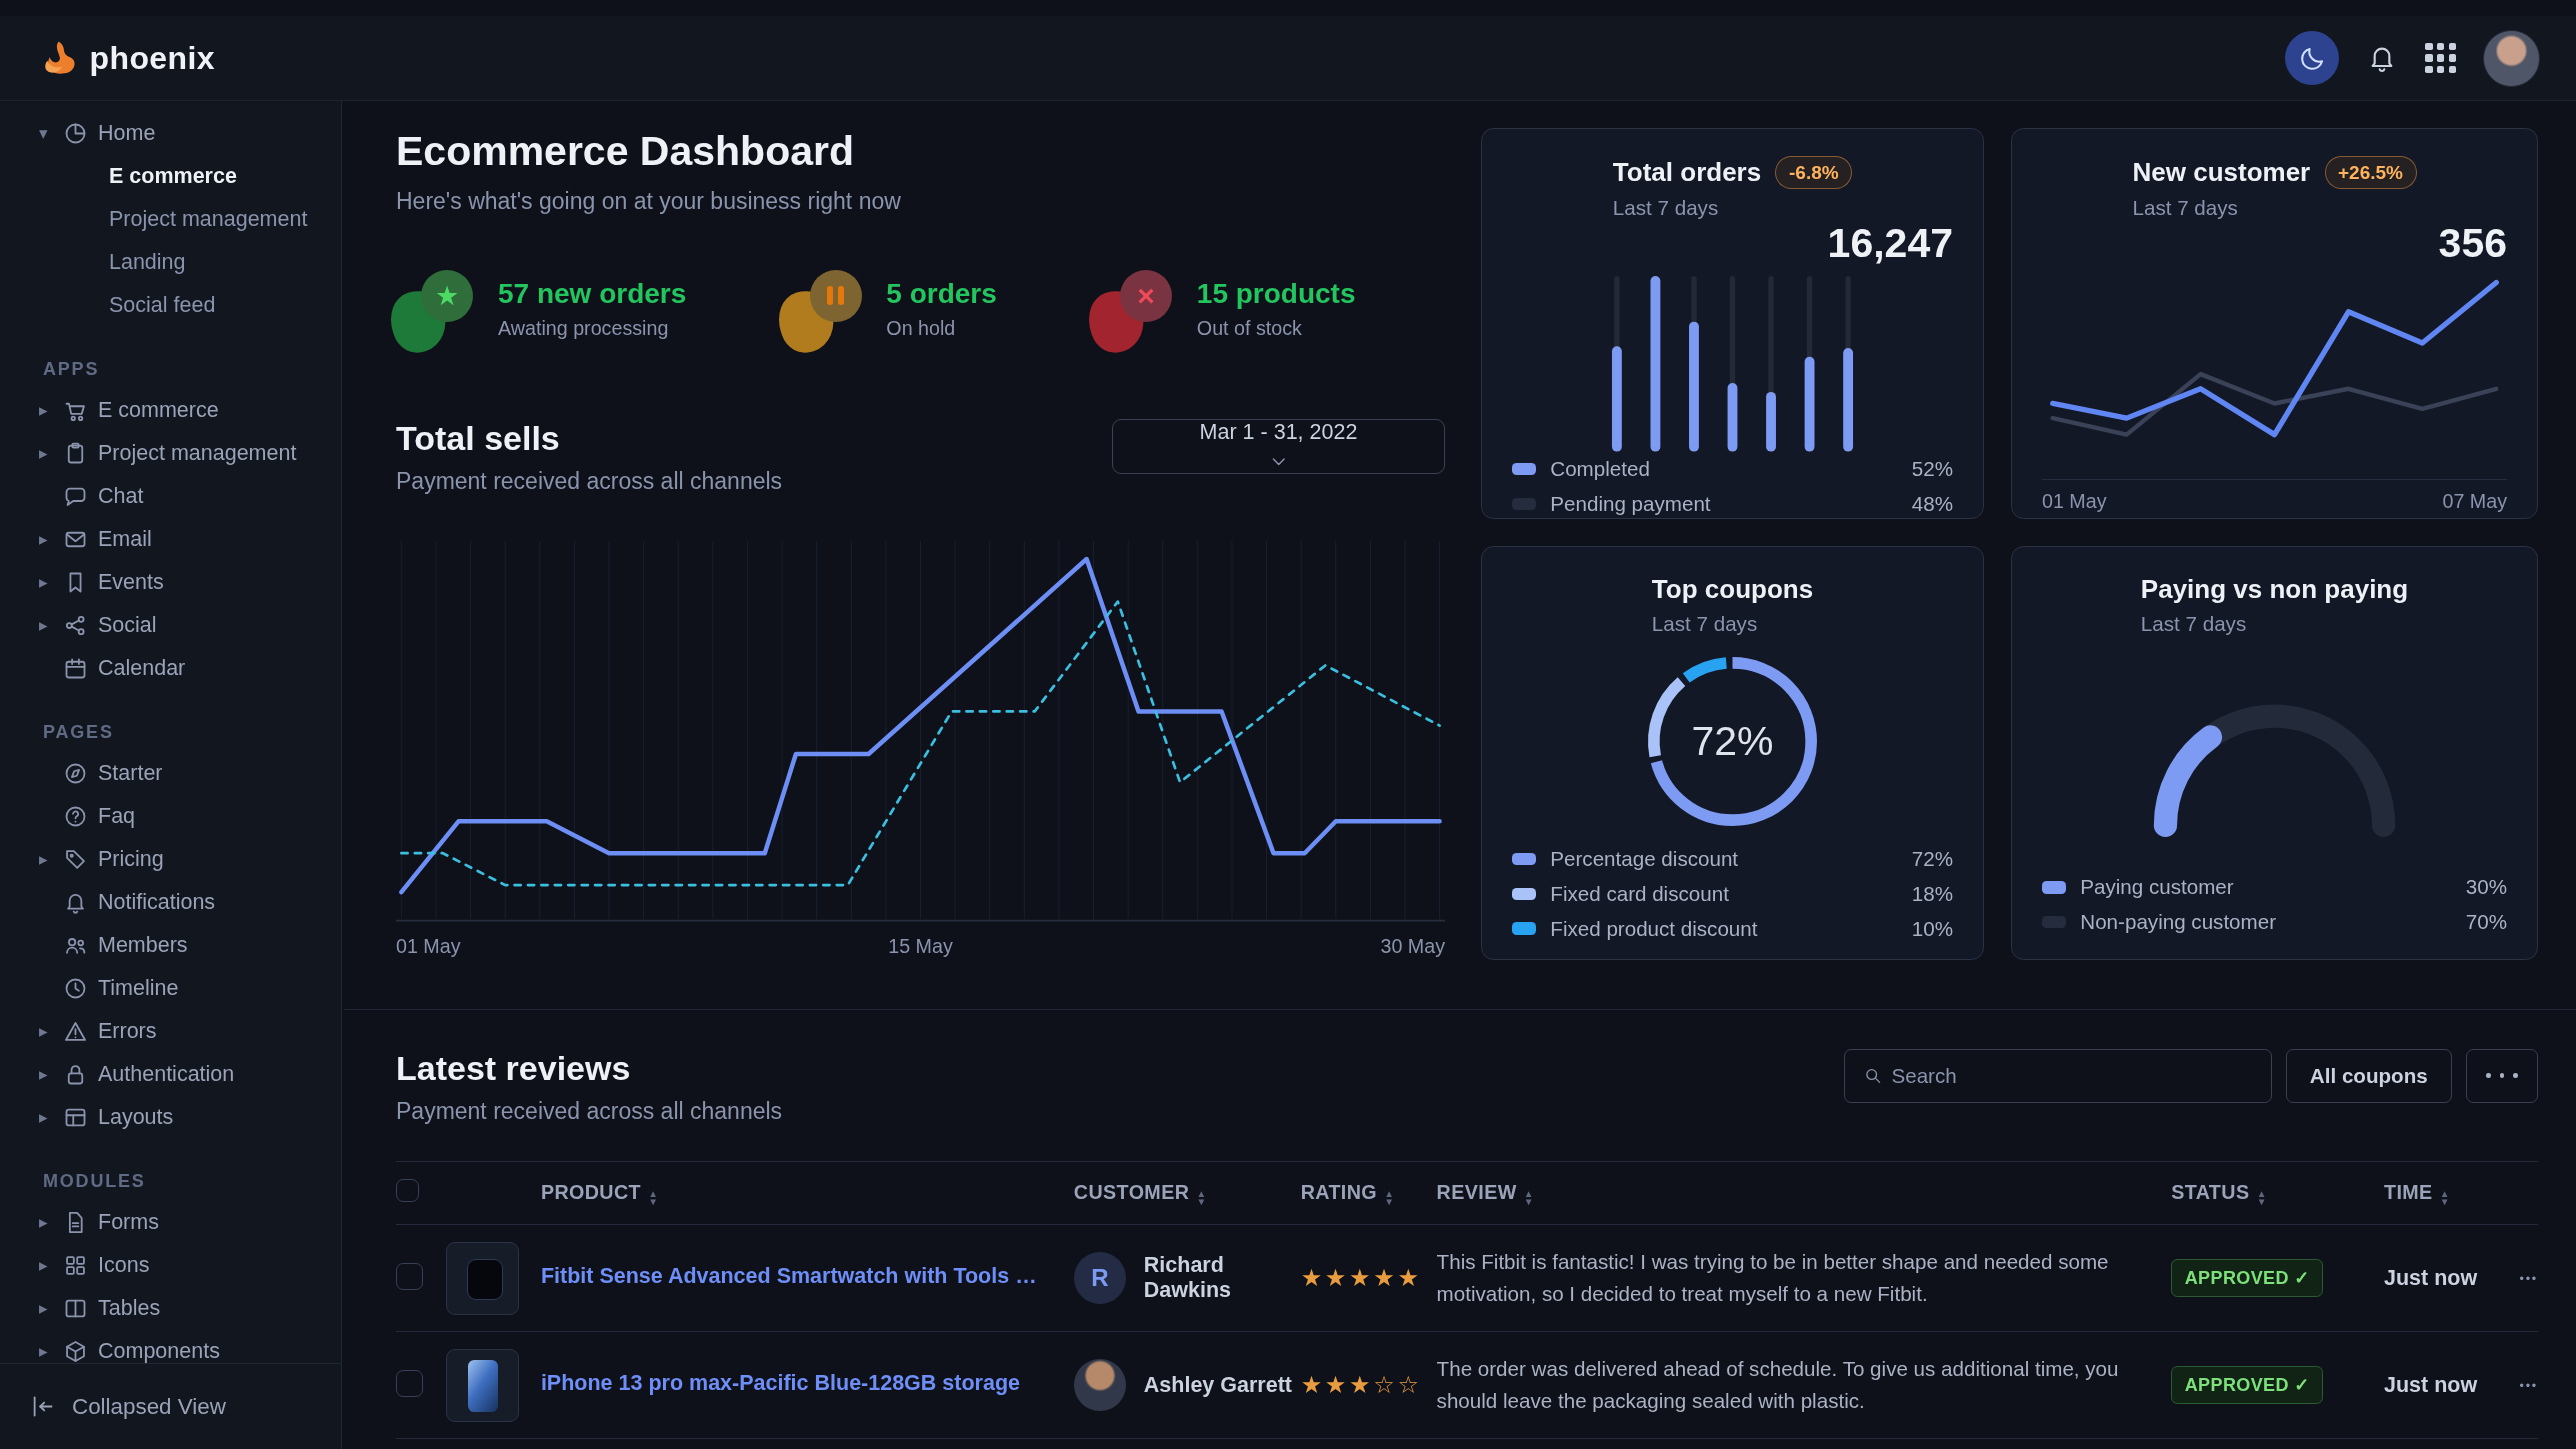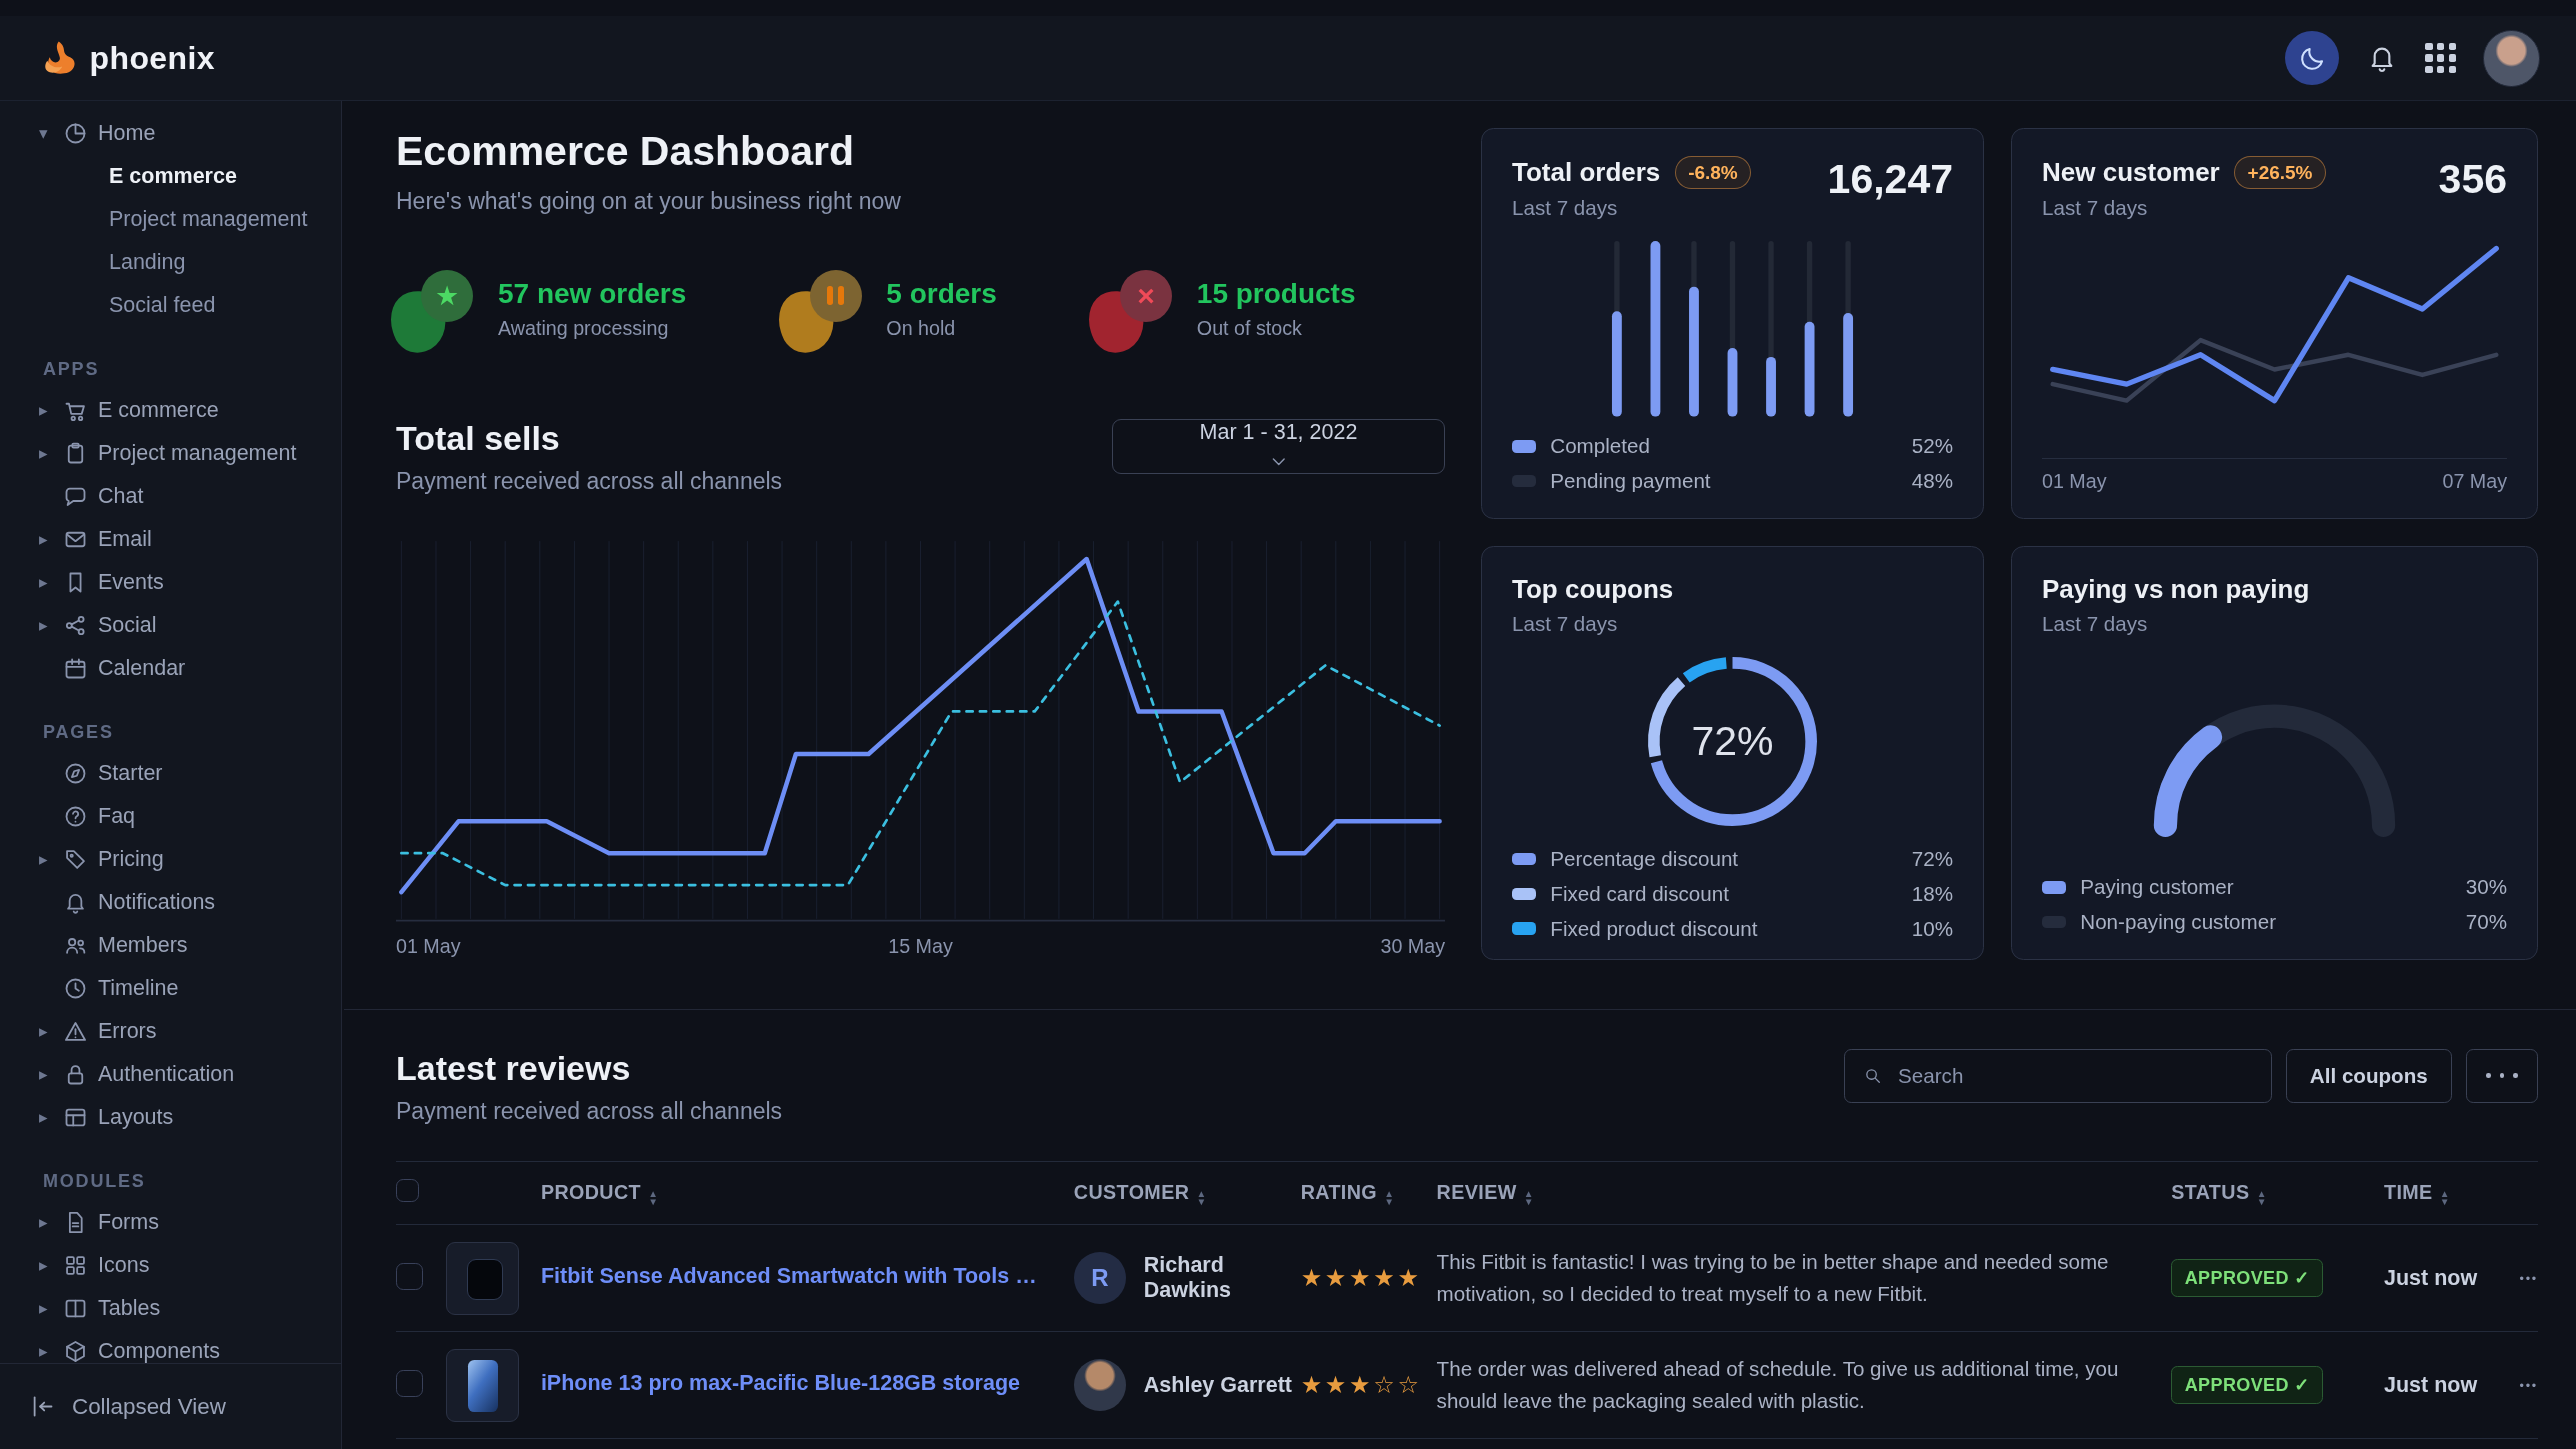--- a/index.html
+++ b/index.html
@@ -59,41 +59,41 @@
   .h2-sub{margin-top:10.7px;font-size:23px;color:var(--muted);}
   .date-select{width:333px;height:55px;border:0.9px solid #3a4154;border-radius:9px;display:flex;align-items:center;justify-content:space-between;padding:0 23px;font-size:21.5px;color:#cbd2e0;cursor:pointer;background:transparent;flex-direction:column;}
   .sells-chart{margin-top:30px;}
   .x-labels{position:relative;height:27px;margin-top:5.4px;font-size:19.7px;color:var(--muted);}
   .x-labels .xl{position:absolute;top:0;}
   .x-labels .xl.c{left:50%;transform:translateX(-50%);}
   .x-labels .xl.r{right:0;}
   
   .right-grid{flex:1;display:grid;grid-template-columns:1fr 1fr;grid-template-rows:391px 414px;gap:27px;}
   .card{background:var(--panel);border:0.9px solid var(--panel-border);border-radius:12.5px;padding:27px 30px 25px;display:flex;flex-direction:column;}
-  .card-head{display:flex;align-items:flex-start;}
+  .card-head{display:flex;align-items:center;flex-direction:column;}
   .card-title-wrap{display:flex;align-items:center;gap:14.3px;}
   .card-title{font-size:26px;font-weight:700;color:#eef1f6;}
   .badge{font-size:19px;font-weight:700;color:var(--orange);border:0.9px solid rgba(255,165,70,.45);background:rgba(150,92,20,.14);border-radius:894px;padding:4.5px 12.5px;}
   .card-value{margin-left:auto;font-size:41px;font-weight:700;color:#eef1f6;}
   .card-period{margin-top:7.2px;font-size:20.6px;color:var(--muted);}
   .chart-wrap{flex:1;display:flex;align-items:center;justify-content:center;}
   .legend{display:flex;flex-direction:column;gap:10.7px;}
   .legend-row{display:flex;align-items:center;font-size:20.6px;color:#aab2c5;}
   .legend-row .sw{width:24px;height:12.5px;border-radius:4.5px;margin-right:14.3px;flex:none;}
   .legend-row .lv{margin-left:auto;color:#aab2c5;}
   .nc-divider{border-top:0.9px solid #262d3f;margin-top:3.6px;}
   .nc-labels{display:flex;justify-content:space-between;margin-top:10.7px;font-size:19.7px;color:var(--muted);}
   .donut-wrap{position:relative;flex:1;display:flex;align-items:center;justify-content:center;}
   .donut-center{position:absolute;font-size:41px;color:#dfe3ec;}
   
   .full-divider{border-top:1.8px solid #222736;margin:47px -38px 0 -52px;}
   
   .reviews-head{display:flex;align-items:flex-start;margin-top:39px;}
   .reviews-controls{margin-left:auto;display:flex;gap:14.3px;align-items:center;}
-  .tbl-search{width:428px;height:54px;border:0.9px solid #3a4154;border-radius:7.2px;display:flex;align-items:center;gap:16px;padding:0 18px;}
+  .tbl-search{width:428px;height:54px;border:0.9px solid #3a4154;border-radius:7.2px;display:flex;align-items:center;gap:9px;padding:0 18px;}
   .tbl-search input{background:transparent;border:none;outline:none;color:#aab2c5;font-size:20.6px;width:100%;font-family:"Liberation Sans",sans-serif;}
   .tbl-search input::placeholder{color:#8a94ad;}
   .btn{height:54px;border:0.9px solid #3a4154;border-radius:7.2px;background:transparent;color:#cbd2e0;font-size:20.6px;font-weight:700;padding:0 23px;display:flex;align-items:center;justify-content:center;cursor:pointer;font-family:"Liberation Sans",sans-serif;}
   .btn.icon-btn{width:72px;padding:0;gap:4.5px;}
   .dot3 i{width:4.5px;height:4.5px;border-radius:50%;background:#aab2c5;display:inline-block;margin:0 2.2px;}
   table.reviews{width:100%;border-collapse:collapse;margin-top:36px;}
   table.reviews th{border-top:1.8px solid var(--line);border-bottom:1.8px solid var(--line);height:63px;font-size:19.7px;font-weight:700;letter-spacing:0.4px;color:#9aa3b8;text-align:left;white-space:nowrap;cursor:pointer;}
   table.reviews td{border-bottom:1.8px solid var(--line);height:107px;vertical-align:middle;}
   .sort{display:inline-flex;flex-direction:column;font-size:9.8px;line-height:8px;color:#5d6880;margin-left:7.2px;vertical-align:1.8px;}
   .cb{width:27px;height:27px;border:1.8px solid #39415a;border-radius:7.2px;cursor:pointer;}

